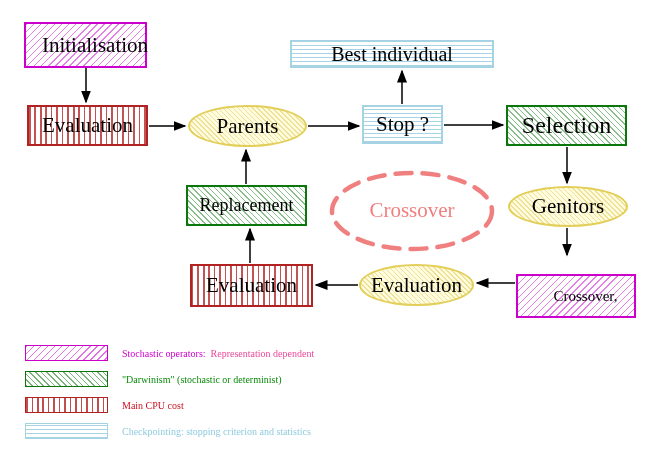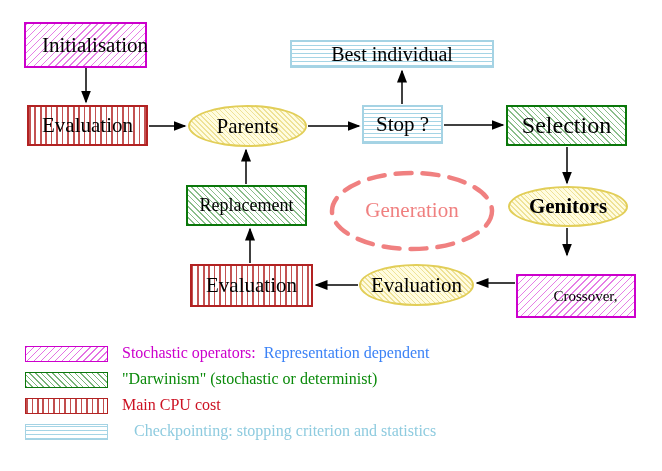--- a/index.html
+++ b/index.html
@@ -33,35 +33,35 @@
   }
   .ellipse-yellow {
     border:2px solid #e2ce58; border-radius:50%; background-color:#fffce0;
     background-image:repeating-linear-gradient(45deg, rgba(222,200,80,.5) 0 1px, rgba(255,255,255,0) 1px 3.5px);
   }
   .generation-label {
     position:absolute; color:#f08080; text-align:center; white-space:nowrap;
   }
 
   .legend-row {
-    position:absolute; left:25px; display:flex; align-items:flex-end;
-    font-size:16px; white-space:pre;
+    position:absolute; left:25px; display:flex; align-items:center;
+    font-size:10px; white-space:pre;
   }
   .swatch { width:83px; height:16px; box-sizing:border-box; margin-right:14px; flex:0 0 auto; }
   .sw-magenta { border:1.5px solid #cc00cc;
     background-image:repeating-linear-gradient(135deg, rgba(204,0,204,.55) 0 1px, rgba(255,255,255,0) 1px 5px); }
   .sw-green { border:1.5px solid #0a770a;
     background-image:repeating-linear-gradient(45deg, rgba(10,119,10,.55) 0 1px, rgba(255,255,255,0) 1px 4px); }
   .sw-red { border:1.5px solid #b22222;
     background-image:repeating-linear-gradient(90deg, rgba(178,34,34,.8) 0 1.5px, rgba(255,255,255,0) 1.5px 5.5px); }
   .sw-cyan { border:1.5px solid #a5d3e4;
     background-image:repeating-linear-gradient(0deg, rgba(160,210,228,.95) 0 1px, rgba(255,255,255,0) 1px 4px); }
 
   .t-magenta { color:#cc00cc; }
-  .t-gold { color:#3b82f6; }
+  .t-gold { color:#ec4899; }
   .t-green { color:#0a8a0a; }
   .t-red { color:#cc1122; }
   .t-cyan { color:#8ecbdf; }
 </style>
 </head>
 <body>
 
 <div id="canvas">
 
   <svg id="arrow-layer" viewBox="0 0 662 471">
@@ -103,57 +103,57 @@
   </div>
 
   <div class="node stripe-cyan" style="left:362px; top:105px; width:81px; height:39px; font-size:21px; border-radius:0;">
     <span>Stop ?</span>
   </div>
 
   <div class="node hatch-green" style="left:506px; top:105px; width:121px; height:41px; font-size:24px;">
     <span>Selection</span>
   </div>
 
-  <div class="node ellipse-yellow" style="left:508px; top:186px; width:120px; height:41px; font-size:21px;font-weight:bold;">
+  <div class="node ellipse-yellow" style="left:508px; top:186px; width:120px; height:41px; font-size:21px;">
     <span>Genitors</span>
   </div>
 
   <div class="node hatch-magenta" style="left:516px; top:258px; width:120px; height:44px; font-size:15px; flex-direction:column; line-height:1.25;margin-top:16px;">
     <span>Crossover,</span>
   </div>
 
   <div class="node ellipse-yellow" style="left:359px; top:264px; width:115px; height:42px; font-size:21px;">
     <span>Evaluation</span>
   </div>
 
   <div class="node stripe-red" style="left:190px; top:264px; width:123px; height:43px; font-size:21px;">
     <span>Evaluation</span>
   </div>
 
   <div class="node hatch-green" style="left:186px; top:185px; width:121px; height:41px; font-size:18px;">
     <span>Replacement</span>
   </div>
 
   <div class="generation-label" style="left:332px; top:198px; width:160px; font-size:21px;">
-    <span>Generation</span>
+    <span>Crossover</span>
   </div>
 
   <div class="legend-row" style="top:344px; height:18px;">
     <div class="swatch sw-magenta"></div>
     <span class="t-magenta">Stochastic operators:</span><span>  </span><span class="t-gold">Representation dependent</span>
   </div>
 
   <div class="legend-row" style="top:370px; height:18px;">
     <div class="swatch sw-green"></div>
     <span class="t-green">"Darwinism" (stochastic or determinist)</span>
   </div>
 
   <div class="legend-row" style="top:396px; height:18px;">
     <div class="swatch sw-red"></div>
     <span class="t-red">Main CPU cost</span>
   </div>
 
-  <div class="legend-row" style="top:422px; height:18px;gap:12px;">
+  <div class="legend-row" style="top:422px; height:18px;">
     <div class="swatch sw-cyan"></div>
     <span class="t-cyan">Checkpointing: stopping criterion and statistics</span>
   </div>
 
 </div>
 
 </body></html>

